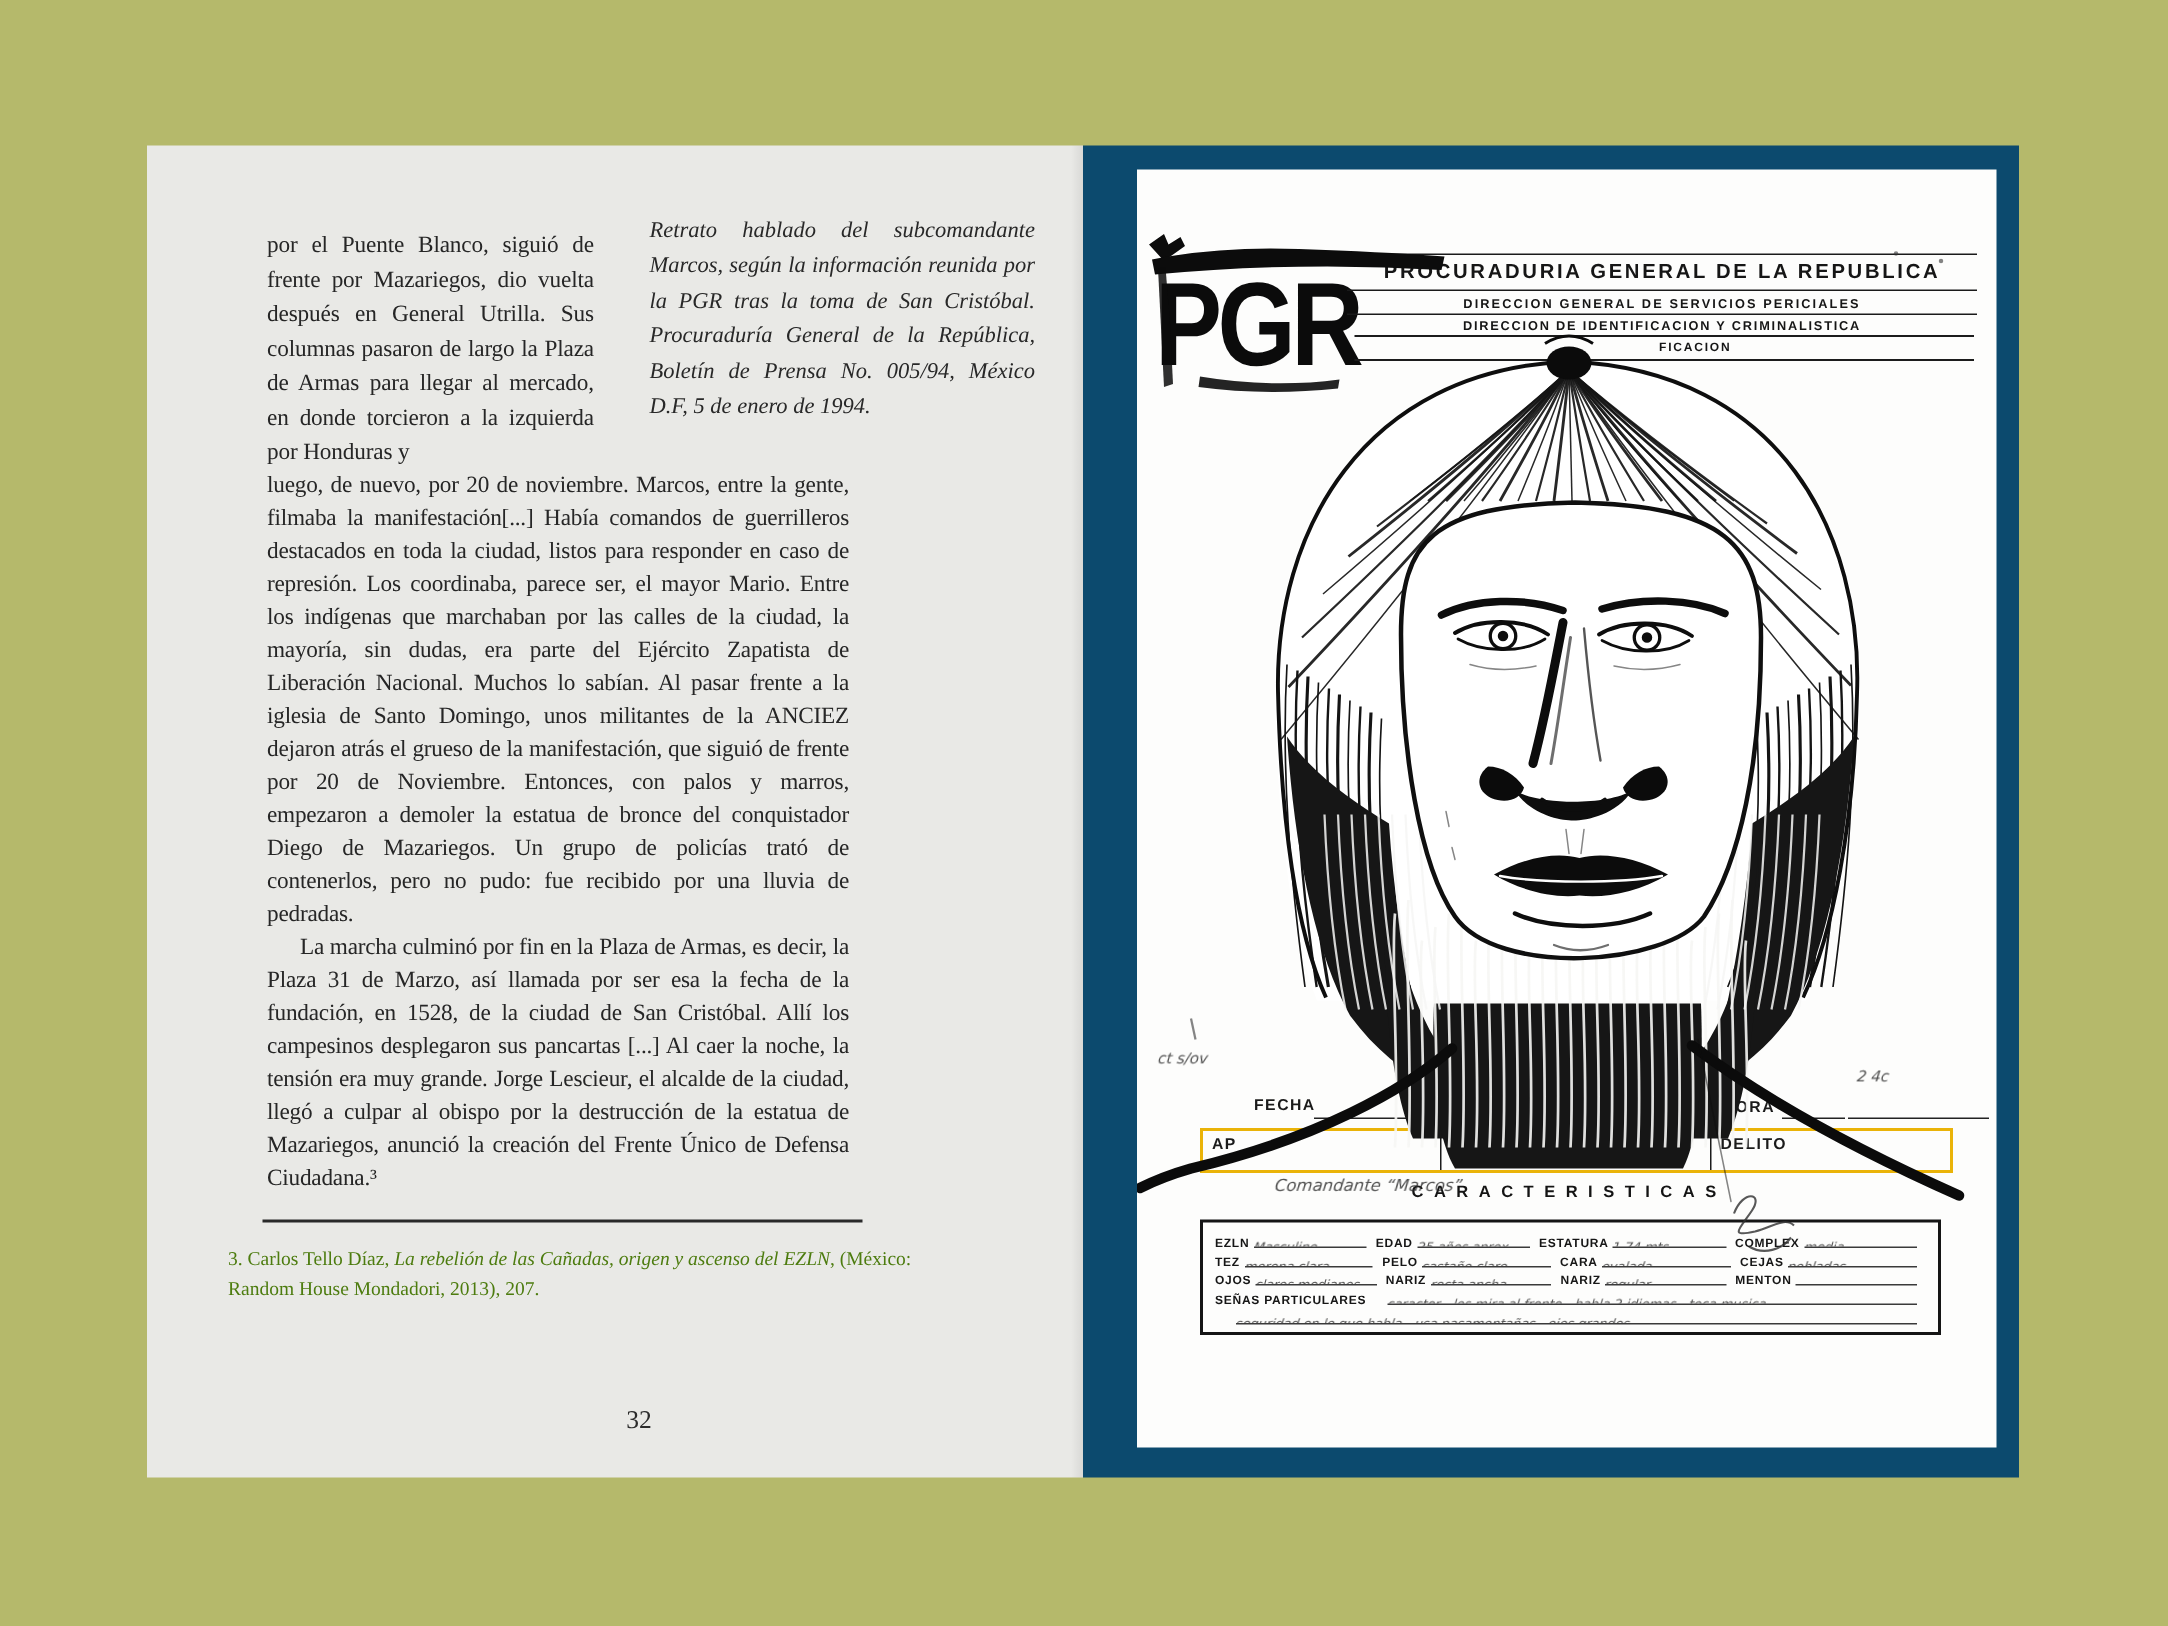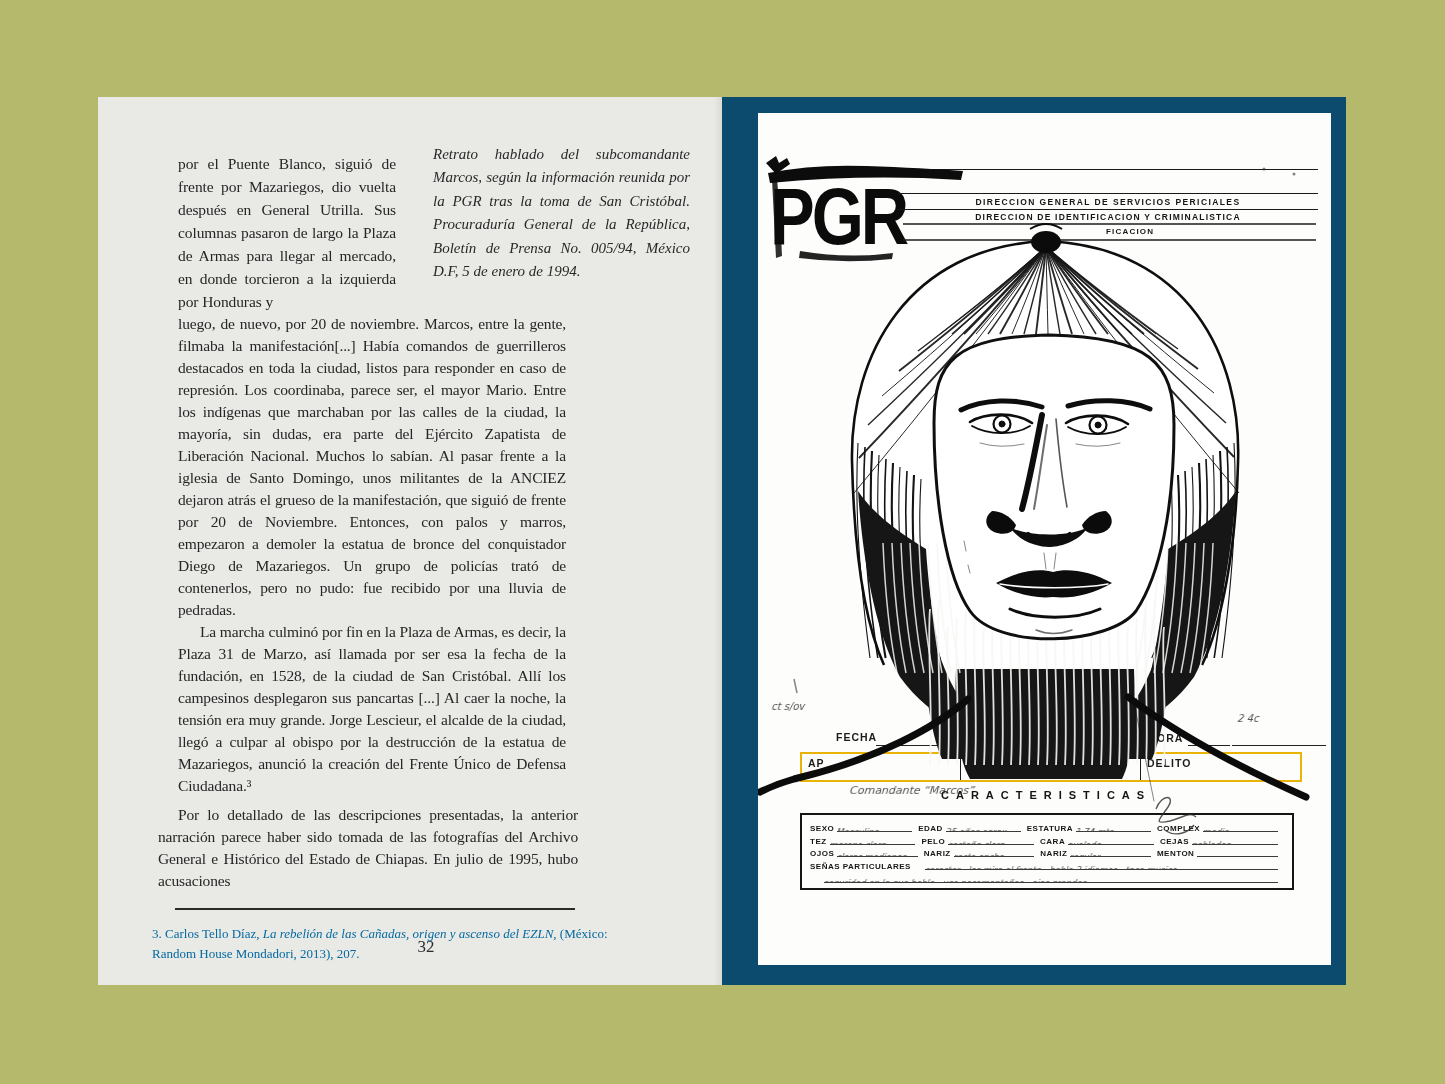--- a/index.html
+++ b/index.html
@@ -17,21 +17,21 @@
        text-align:justify;letter-spacing:-.1px;}
   .caption{margin-left:37px;width:257px;font-size:15px;line-height:23.4px;font-style:italic;
        text-align:justify;margin-top:-9px;color:#282828;}
   .quote-body{margin-left:20px;width:388px;font-size:15.5px;line-height:22px;
        text-align:justify;letter-spacing:-.15px;}
   .quote-p2{margin:0 0 0 20px;width:388px;font-size:15.5px;line-height:22px;
        text-align:justify;letter-spacing:-.15px;text-indent:22px;}
   .body-final{margin:7px 0 0 0;width:420px;font-size:15.5px;line-height:22px;
        text-align:justify;letter-spacing:-.15px;text-indent:20px;}
   .fn-rule{margin:16px 0 0 17px;width:400px;border-top:2px solid #2a2a2a;}
-  .footnote{margin:14px 0 0 -6px;width:476px;font-size:13px;line-height:20px;color:#0369a1;}
+  .footnote{margin:14px 0 0 -6px;width:476px;font-size:13px;line-height:20px;color:#4d7c0f;}
   .footnote i{font-style:italic;}
   .folio{position:absolute;left:0;top:840px;width:560px;text-align:center;
        font-size:17px;color:#2c2c2c;margin-left:48px;}
 
   
   .page-right{position:absolute;left:722px;top:97px;width:624px;height:888px;background:#0c4a6e;}
   .paper{position:absolute;left:36px;top:16px;width:573px;height:852px;background:#fdfdfc;}
   .paper *{box-sizing:border-box;}
   .abs{position:absolute;}
 
@@ -82,32 +82,32 @@
 <div class="spread">
 
   <div class="page-left">
     <div class="text-col">
       <div class="opening">
         <div class="open-quote">por el Puente Blanco, siguió de frente por Mazariegos, dio vuelta después en General Utrilla. Sus columnas pasaron de largo la Plaza de Armas para llegar al mercado, en donde torcieron a la izquierda por Honduras y</div>
         <div class="caption">Retrato hablado del subcomandante Marcos, según la información reunida por la PGR tras la toma de San Cristóbal. Procuraduría General de la República, Boletín de Prensa No. 005/94, México D.F, 5 de enero de 1994.</div>
       </div>
       <div class="quote-body">luego, de nuevo, por 20 de noviembre. Marcos, entre la gente, filmaba la manifestación[...] Había comandos de guerrilleros destacados en toda la ciudad, listos para responder en caso de represión. Los coordinaba, parece ser, el mayor Mario. Entre los indígenas que marchaban por las calles de la ciudad, la mayoría, sin dudas, era parte del Ejército Zapatista de Liberación Nacional. Muchos lo sabían. Al pasar frente a la iglesia de Santo Domingo, unos militantes de la ANCIEZ dejaron atrás el grueso de la manifestación, que siguió de frente por 20 de Noviembre. Entonces, con palos y marros, empezaron a demoler la estatua de bronce del conquistador Diego de Mazariegos. Un grupo de policías trató de contenerlos, pero no pudo: fue recibido por una lluvia de pedradas.</div>
       <p class="quote-p2">La marcha culminó por fin en la Plaza de Armas, es decir, la Plaza 31 de Marzo, así llamada por ser esa la fecha de la fundación, en 1528, de la ciudad de San Cristóbal. Allí los campesinos desplegaron sus pancartas [...] Al caer la noche, la tensión era muy grande. Jorge Lescieur, el alcalde de la ciudad, llegó a culpar al obispo por la destrucción de la estatua de Mazariegos, anunció la creación del Frente Único de Defensa Ciudadana.³</p>
-      <p class="body-final">Por lo detallado de las descripciones presentadas, la anterior narración parece haber sido tomada de las fotografías del Archivo General e Histórico del Estado de Chiapas. En julio de 1995, hubo acusaciones</p>
       <div class="fn-rule"></div>
       <p class="footnote"><span>3. Carlos Tello Díaz, </span><i>La rebelión de las Cañadas, origen y ascenso del EZLN</i><span>, (México: Random House Mondadori, 2013), 207.</span></p>
     </div>
     <div class="folio">32</div>
   </div>
 
   <div class="page-right">
     <div class="paper">
 
       <div class="abs pgr-logo">PGR</div>
       <div class="abs hdr-rule" style="left:140px;top:56px;width:420px;"></div>
+      <div class="abs hdr hdr-title">PROCURADURIA GENERAL DE LA REPUBLICA</div>
       <div class="abs hdr-rule" style="left:140px;top:80px;width:420px;"></div>
       <div class="abs hdr hdr-sub">DIRECCION GENERAL DE SERVICIOS PERICIALES</div>
       <div class="abs hdr-rule" style="left:140px;top:96px;width:420px;"></div>
       <div class="abs hdr hdr-sub3">DIRECCION DE IDENTIFICACION Y CRIMINALISTICA</div>
       <div class="abs hdr hdr-sub4">FICACION</div>
 
       <span class="abs hw" style="left:14px;top:588px;font-size:10px;">ct s/ov</span>
       <span class="abs flabel" style="left:78px;top:618px;font-size:10.5px;letter-spacing:1px;">FECHA</span>
       <div class="abs fline" style="left:118px;top:632px;width:148px;"></div>
       <span class="abs flabel" style="left:399px;top:619px;font-size:10.5px;letter-spacing:1px;">ORA</span>
@@ -119,21 +119,21 @@
         <div class="ap-cell ap-c1">AP</div>
         <div class="ap-cell ap-c2">OFICIO</div>
         <div class="ap-cell ap-c3">DELITO</div>
       </div>
 
       <span class="abs hw" style="left:92px;top:671px;font-size:11px;">Comandante “Marcos”</span>
       <div class="abs car-title">CARACTERISTICAS</div>
 
       <div class="abs char-box">
         <div class="crow">
-          <span class="clb">SEXO</span>
+          <span class="clb">EZLN</span>
           <span class="fld"><span class="hw">Masculino</span></span>
           <span class="clb">EDAD</span>
           <span class="fld"><span class="hw">25 años aprox</span></span>
           <span class="clb">ESTATURA</span>
           <span class="fld"><span class="hw">1.74 mts</span></span>
           <span class="clb">COMPLEX</span>
           <span class="fld"><span class="hw">media</span></span>
         </div>
         <div class="crow">
           <span class="clb">TEZ</span>

